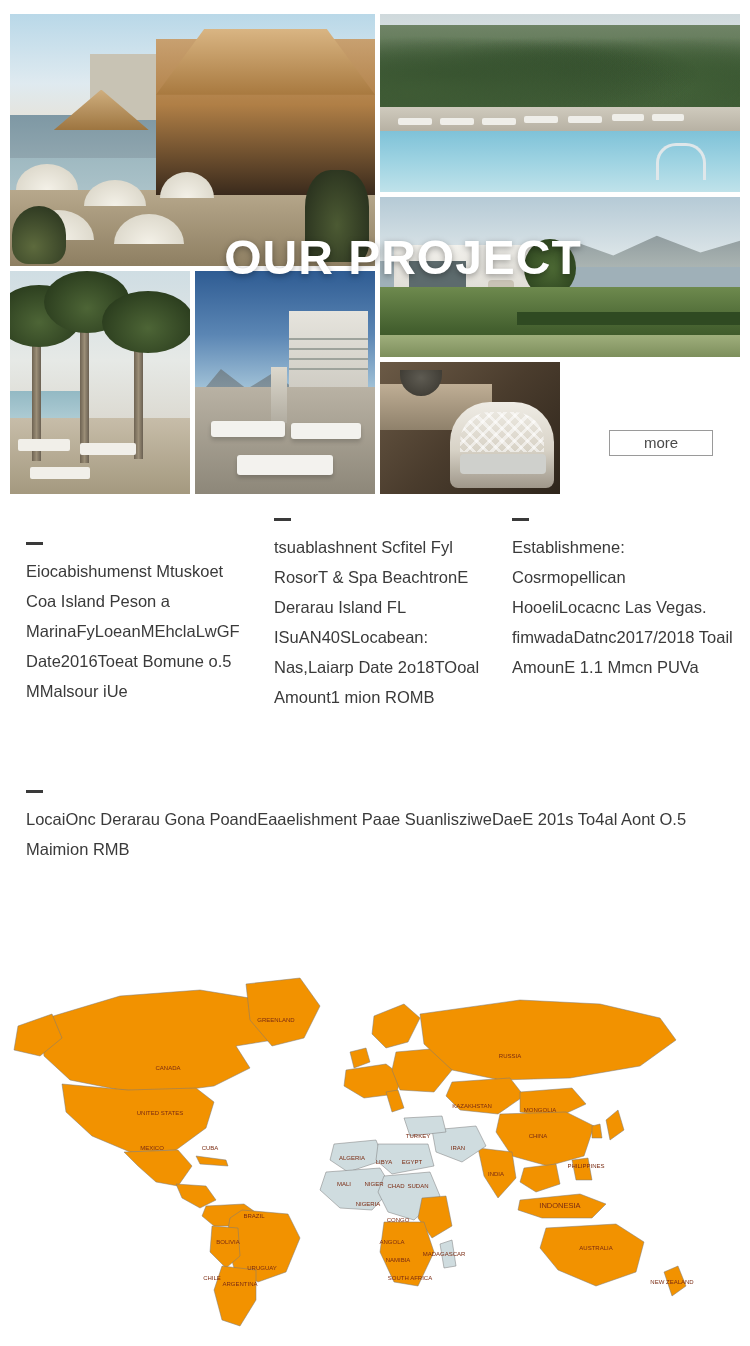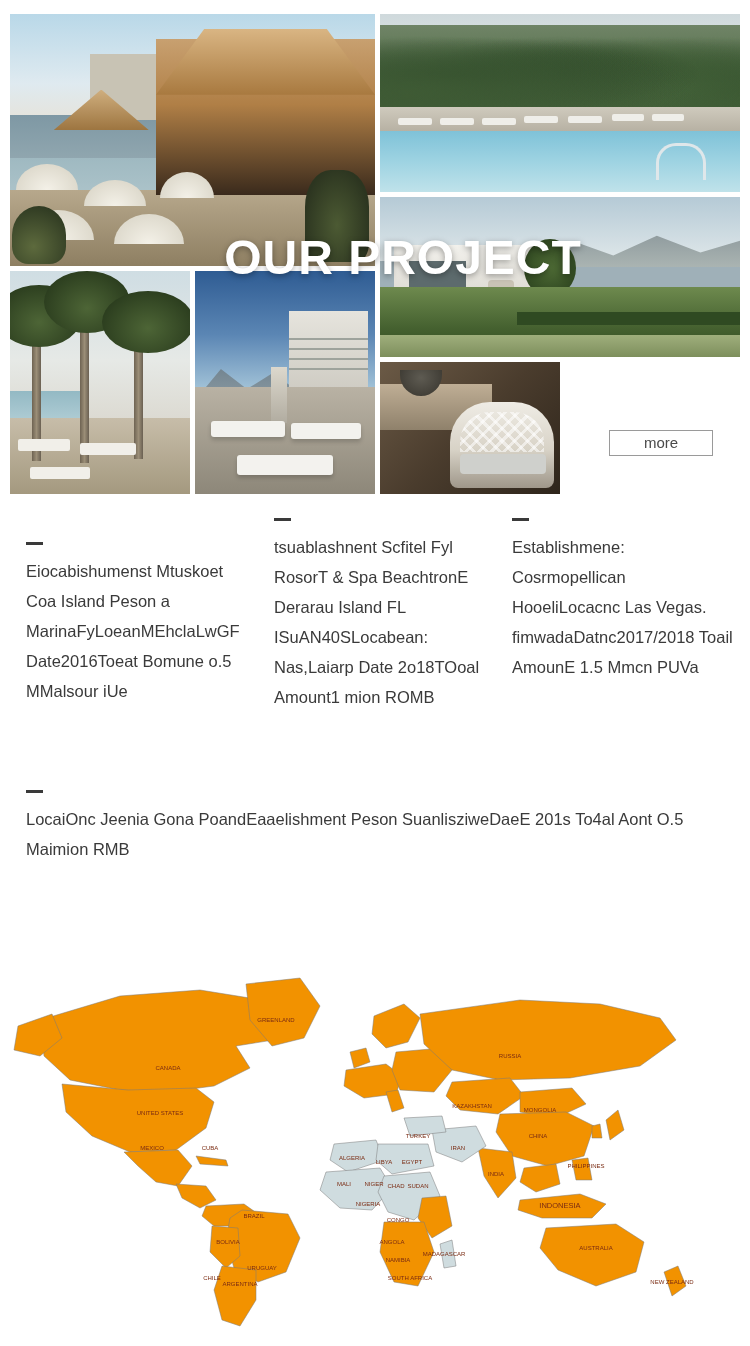--- a/index.html
+++ b/index.html
@@ -435,26 +435,26 @@
   <div>Eiocabishumenst Mtuskoet Coa Island Peson a MarinaFyLoeanMEhclaLwGF Date2016Toeat Bomune o.5 MMalsour iUe</div>
 </div>
 
 <div class="text-block" id="col-2">
   <div class="rule"></div>
   <div>tsuablashnent Scfitel Fyl RosorT &amp; Spa BeachtronE Derarau Island FL ISuAN40SLocabean: Nas,Laiarp Date 2o18TOoal Amount1 mion ROMB</div>
 </div>
 
 <div class="text-block" id="col-3">
   <div class="rule"></div>
-  <div>Establishmene: Cosrmopellican HooeliLocacnc Las Vegas. fimwadaDatnc2017/2018 Toail AmounE 1.5 Mmcn PUVa</div>
+  <div>Establishmene: Cosrmopellican HooeliLocacnc Las Vegas. fimwadaDatnc2017/2018 Toail AmounE 1.1 Mmcn PUVa</div>
 </div>
 
 <div class="text-block" id="col-wide">
   <div class="rule"></div>
-  <div>LocaiOnc Jeenia Gona PoandEaaelishment Peson SuanlisziweDaeE 201s To4al Aont O.5 Maimion RMB</div>
+  <div>LocaiOnc Derarau Gona PoandEaaelishment Paae SuanlisziweDaeE 201s To4al Aont O.5 Maimion RMB</div>
 </div>
 
 <div class="map-wrap">
   <svg viewBox="0 0 750 386" xmlns="http://www.w3.org/2000/svg">
     <g id="map-shapes" stroke="#8a8a8a" stroke-width="0.5">
 
       <path d="M40,60 L120,36 L200,30 L262,40 L300,54 L286,78 L236,86 L250,108 L214,126 L168,132 L120,130 L70,120 L44,96 Z" fill="#F29200" stroke="#7a7a7a"></path>
       <path d="M18,66 L52,54 L62,78 L40,96 L14,90 Z" fill="#F29200" stroke="#7a7a7a"></path>
       <path d="M246,24 L300,18 L320,46 L304,78 L272,86 L250,60 Z" fill="#F29200" stroke="#7a7a7a"></path>
       <path d="M62,124 L128,130 L196,128 L214,142 L206,168 L176,190 L130,192 L92,176 L66,152 Z" fill="#F29200" stroke="#7a7a7a"></path>

